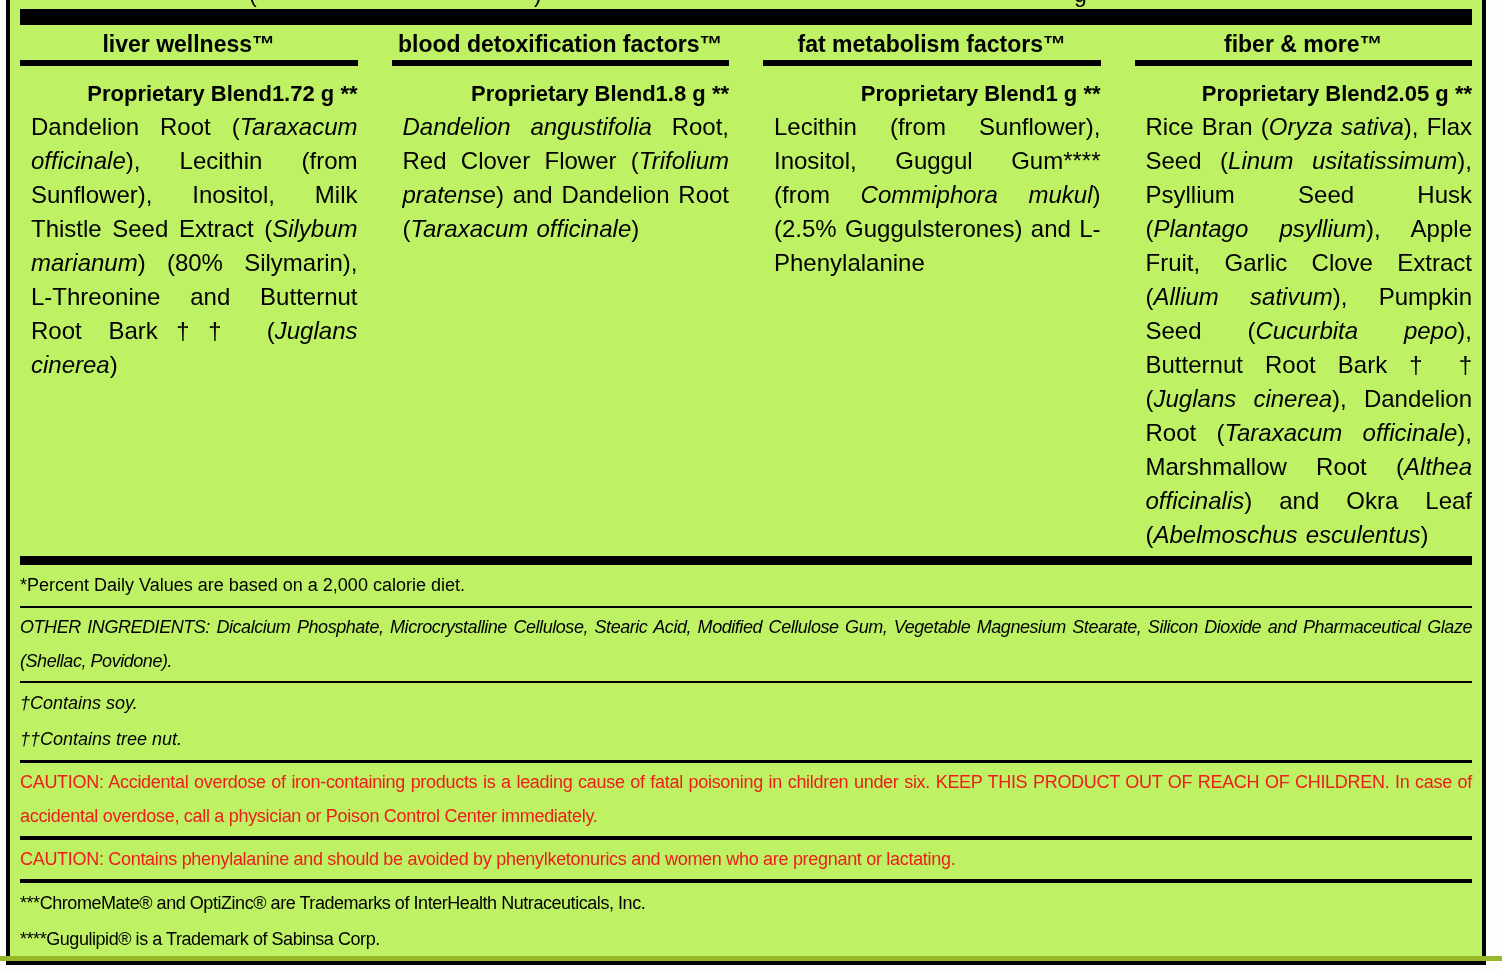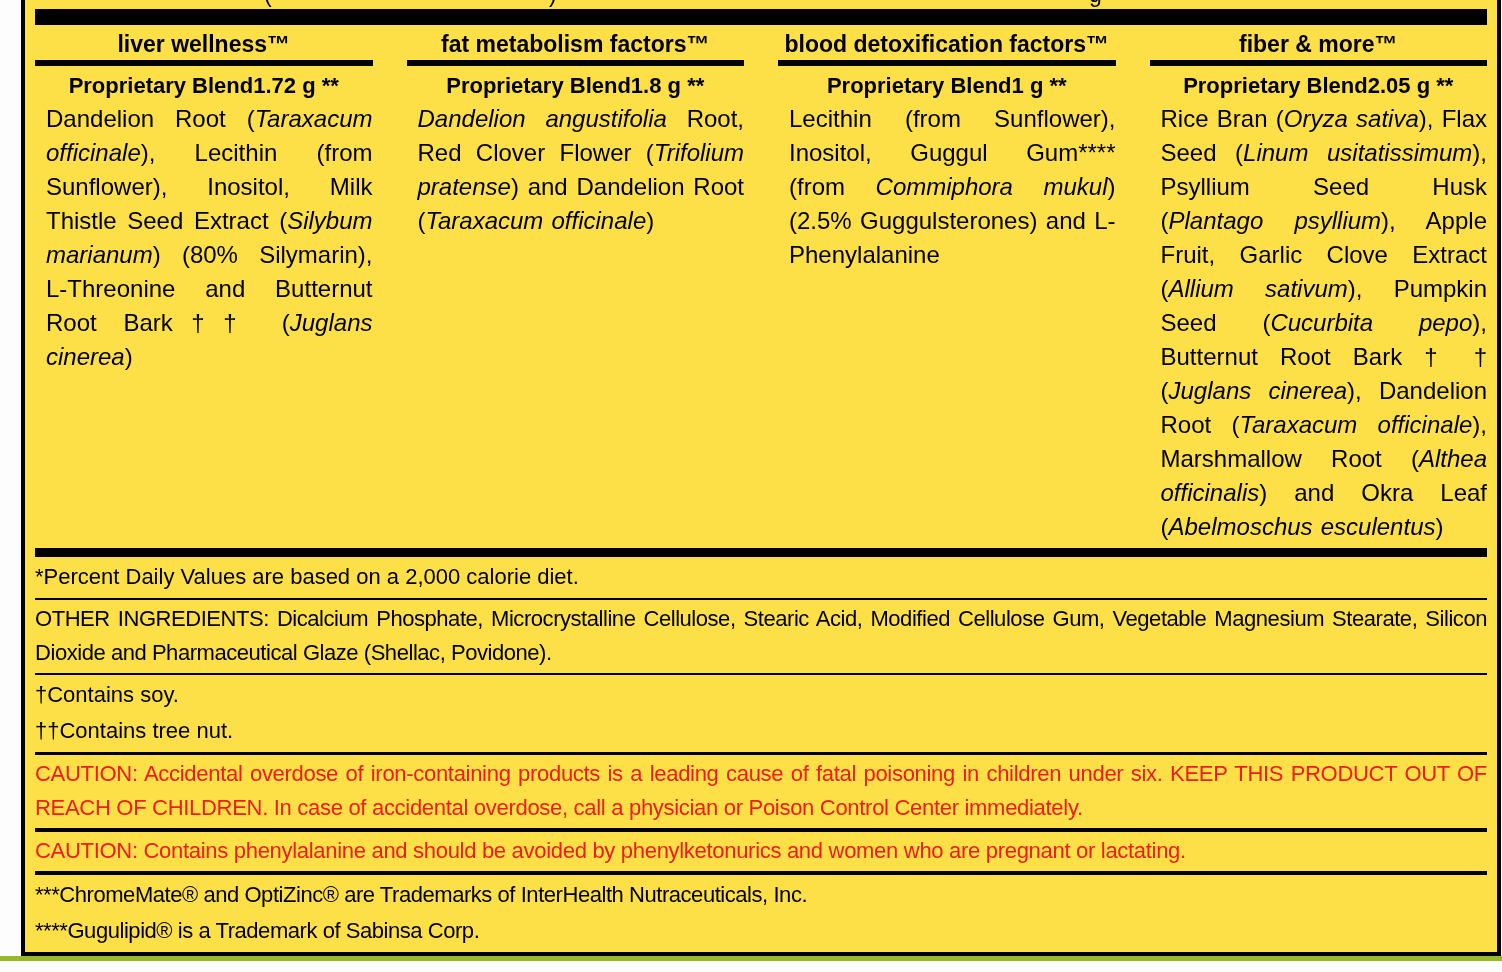--- a/index.html
+++ b/index.html
@@ -8,53 +8,53 @@
     --green:#97b929;
   }
   html,body{margin:0;padding:0;}
   body{
     width:1502px;height:972px;position:relative;
     background:#fdfdfd;color:var(--ink);
     font-family:"Liberation Sans","DejaVu Sans",sans-serif;
     overflow:hidden;
   }
   .label-box{
-    position:absolute;left:21px;top:0;width:1472px;
+    position:absolute;left:6px;top:0;width:1472px;
     border-left:4px solid var(--ink);
     border-right:4px solid var(--ink);
     border-bottom:5px solid var(--ink);
-    background:#fde047;
+    background:#bef264;
   }
   .inner{padding:0 10px;}
   
   .top-sliver{height:9px;overflow:hidden;position:relative;}
   .top-sliver span{position:absolute;top:-17px;font-size:23px;line-height:23px;}
   .frag1{left:229px;} .frag2{left:514px;} .frag3{left:1054px;}
   .thick-bar{height:16px;background:var(--ink);}
   .mid-bar{height:9px;background:var(--ink);margin-top:4px;}
   .cols{display:grid;grid-template-columns:repeat(4,1fr);column-gap:34px;}
   .col-header{
     text-align:center;font-weight:bold;font-size:23px;line-height:26px;
     padding:6px 0 3px 0;border-bottom:6px solid var(--ink);
   }
   .blends{min-height:458px;align-items:start;}
   .blend-line{
-    display:flex;justify-content:center;align-items:baseline;
-    font-weight:bold;font-size:22px;line-height:26px;margin:7px 0 3px 0;
+    display:flex;justify-content:flex-end;align-items:baseline;
+    font-weight:bold;font-size:22px;line-height:26px;margin:15px 0 3px 0;
   }
   .blend-amt{white-space:nowrap;}
   .ingredients{
     font-size:24px;line-height:34px;text-align:justify;
     padding-left:11px;word-spacing:1.5px;
   }
   .ingredients .it{font-style:italic;}
-  .fn{font-size:22px;line-height:34px;}
+  .fn{font-size:18px;line-height:34px;}
   .fn-line{padding:1px 0;}
   .sec{padding:2px 0 3px 0;}
-  .sep2{border-top:2px solid var(--ink);}
+  .sep2{border-top:2px solid var(--ink);font-style:italic;}
   .sep3{border-top:3px solid var(--ink);}
   .sep4{border-top:4px solid var(--ink);}
   .condensed{letter-spacing:-0.45px;}
   .justify{text-align:justify;}
   .caution{color:var(--red);font-weight:normal;letter-spacing:-0.3px;}
   .green-bar{position:absolute;left:0;top:956px;width:1502px;height:5px;background:var(--green);}
 </style>
 </head>
 <body>
 
@@ -64,22 +64,22 @@
     <div class="top-sliver">
       <span class="frag1">(</span>
       <span class="frag2">)</span>
       <span class="frag3">g</span>
     </div>
 
     <div class="thick-bar"></div>
 
     <div class="cols">
       <div class="col-header">liver wellness™</div>
+      <div class="col-header">blood detoxification factors™</div>
       <div class="col-header">fat metabolism factors™</div>
-      <div class="col-header">blood detoxification factors™</div>
       <div class="col-header">fiber &amp; more™</div>
     </div>
 
     <div class="cols blends">
 
       <div>
         <div class="blend-line">
           <span>Proprietary Blend</span>
           <span class="blend-amt"><span>1.72 g</span> <span>**</span></span>
         </div>

